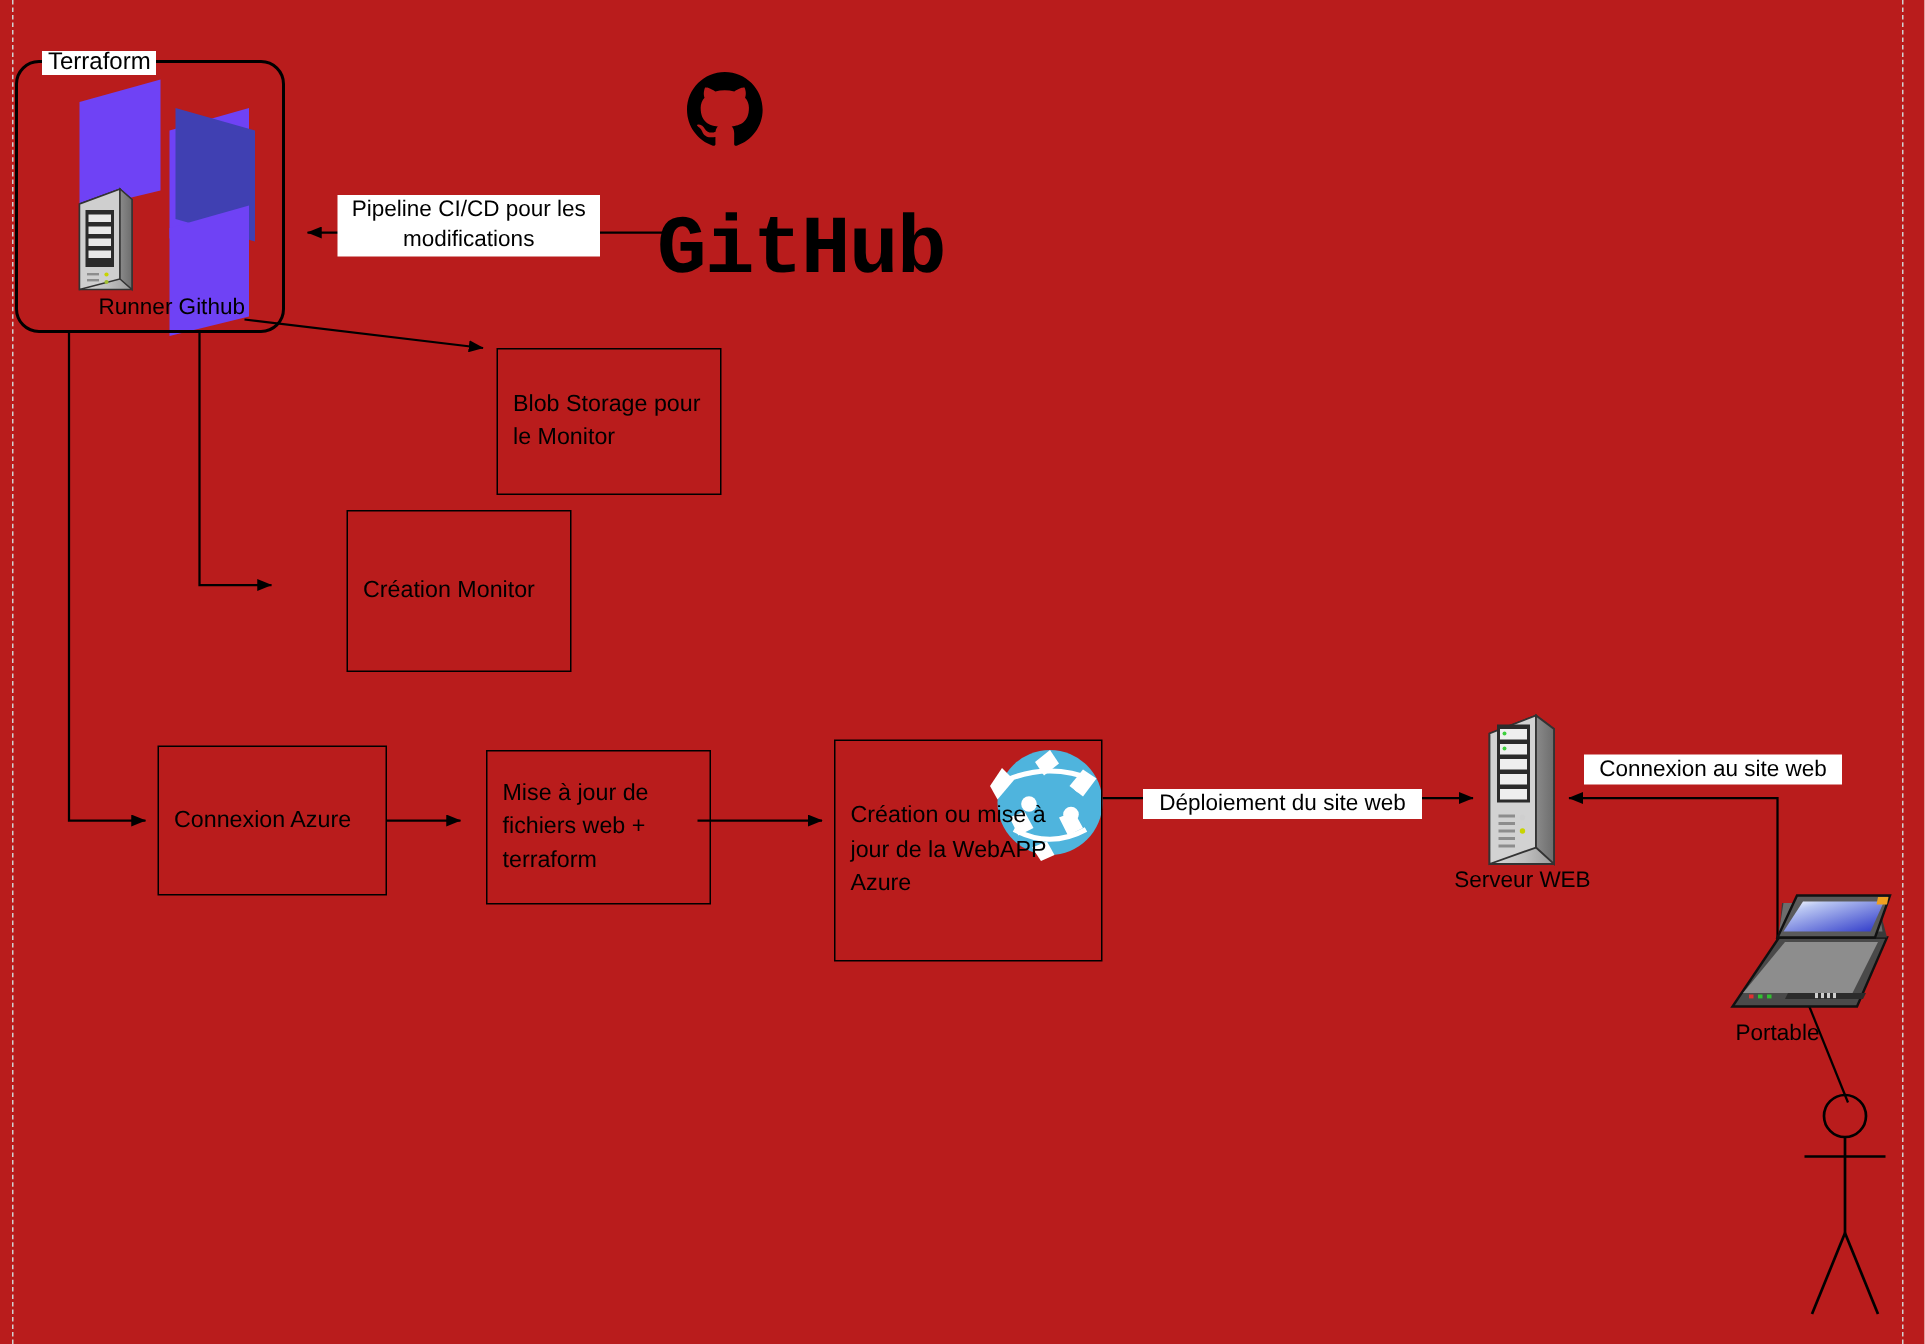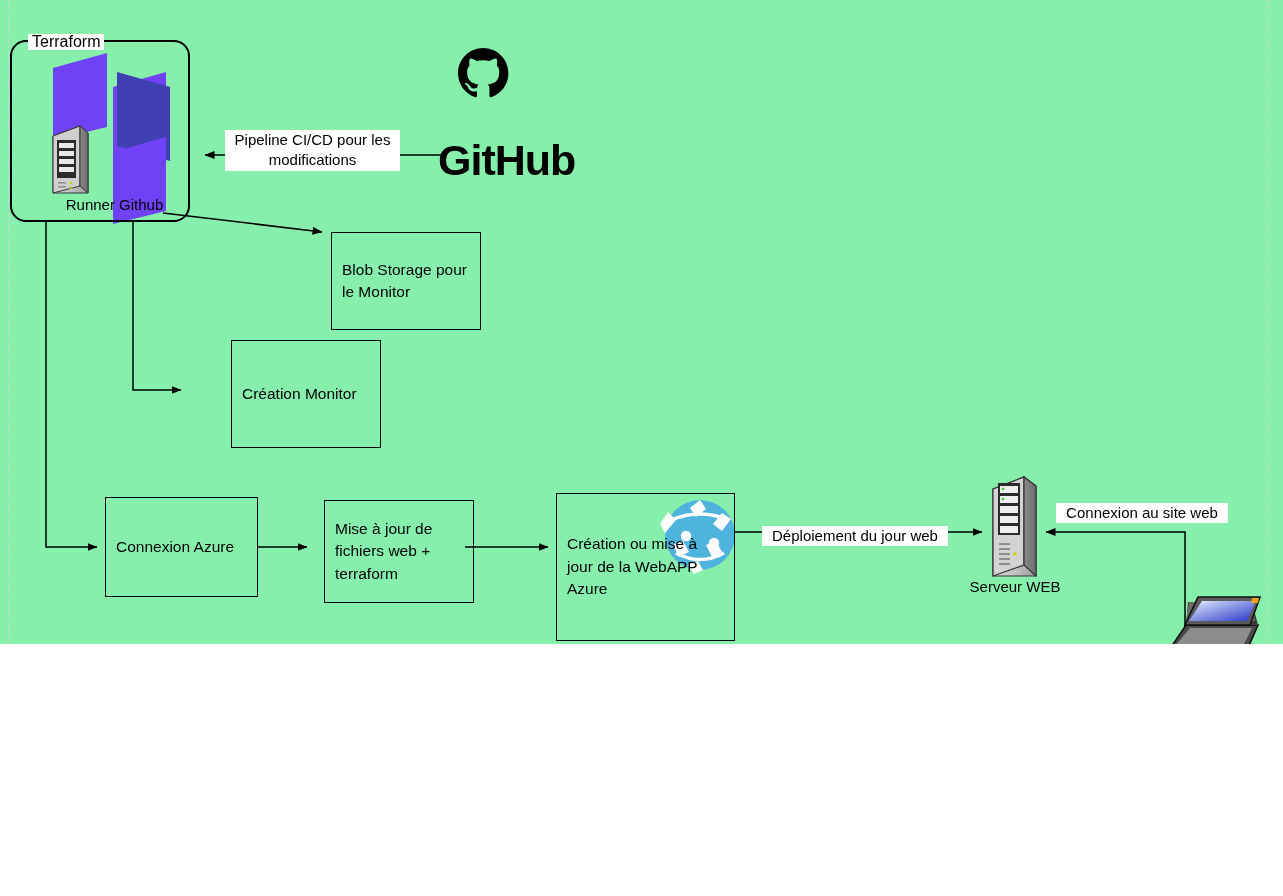--- a/index.html
+++ b/index.html
@@ -8,22 +8,22 @@
     padding: 0;
     background: #ffffff;
   }
   body {
     font-family: "Liberation Sans", sans-serif;
     color: #000000;
   }
   #canvas {
     position: relative;
     width: 1283px;
-    height: 644px;
-    background: #86efac;
+    height: 896px;
+    background: #b91c1c;
     overflow: hidden;
   }
   .page-guide {
     position: absolute;
     top: 0;
     width: 0;
     height: 896px;
     border-left: 1px dashed #d0d0d0;
   }
   .svg-layer {
@@ -75,23 +75,23 @@
   .icon-label {
     position: absolute;
     font-size: 15px;
     line-height: 1.2;
     color: #000000;
     text-align: center;
     white-space: nowrap;
   }
   .gh-wordmark {
     position: absolute;
-    font-family: Liberation Sans, sans-serif;
+    font-family: Liberation Mono, monospace;
     font-weight: bold;
-    font-size: 43px;
+    font-size: 55px;
     letter-spacing: -1px;
     color: #000000;
     line-height: 1;
   }
 </style>
 </head>
 <body>
 
 <div id="canvas">
 
@@ -256,21 +256,21 @@
 
   <div class="group-box" style="left:10px; top:40px; width:180px; height:182px;"></div>
   <div class="group-title" style="left:28px; top:34px;">Terraform</div>
 
   <div class="icon-label" style="left:10px; top:196px; width:115px;padding-left:47px;">Runner Github</div>
 
   <div class="gh-wordmark" style="left:438px; top:139px;">GitHub</div>
 
   <div class="edge-label" style="left:225px; top:130px; width:175px;">Pipeline CI/CD pour les modifications</div>
 
-  <div class="edge-label" style="left:762px; top:526px; width:186px; text-align:center;">Déploiement du jour web</div>
+  <div class="edge-label" style="left:762px; top:526px; width:186px; text-align:center;">Déploiement du site web</div>
 
   <div class="edge-label" style="left:1056px; top:503px; width:172px; text-align:center;">Connexion au site web</div>
 
   <div class="node-box" style="left:331px; top:232px; width:150px; height:98px;">
     <span class="node-label">Blob Storage pour le Monitor</span>
   </div>
 
   <div class="node-box" style="left:190px; top:340px; width:150px; height:108px;margin-left:41px;">
     <span class="node-label">Création Monitor</span>
   </div>

